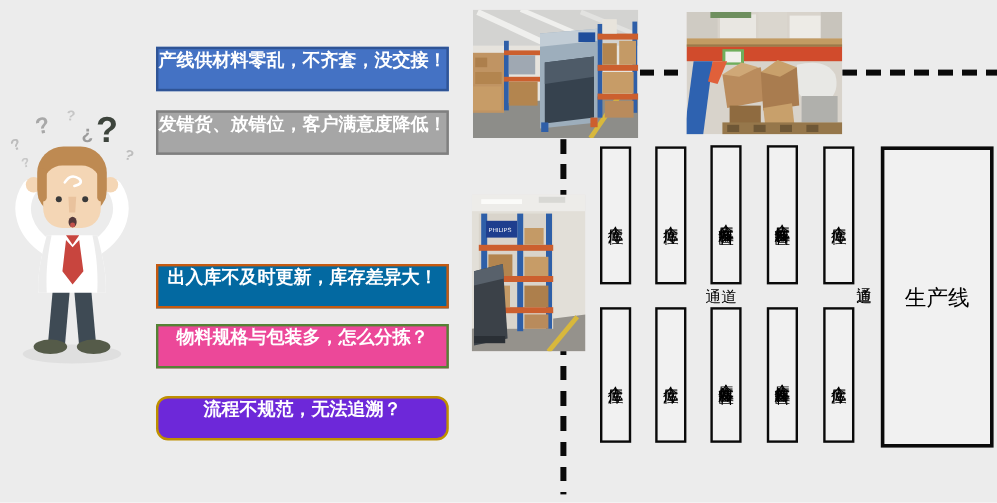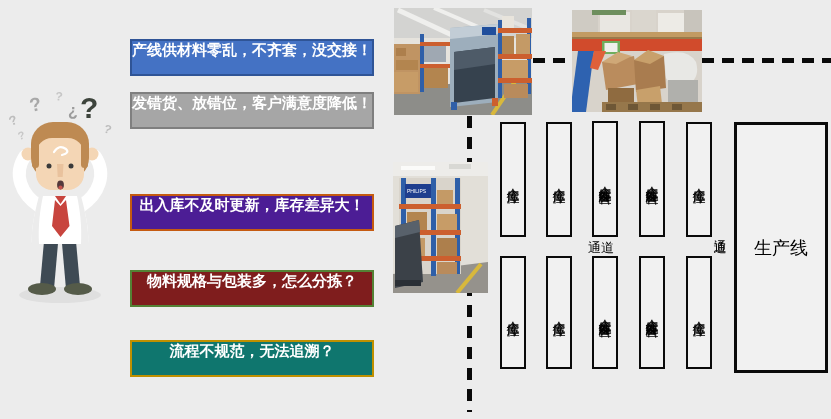--- a/index.html
+++ b/index.html
@@ -89,27 +89,27 @@
     <text x="98" y="50" font-size="12" font-weight="bold" fill="#BDBDBD" transform="rotate(18 98 50)">?</text>
     <text x="50" y="18" font-size="12" font-weight="bold" fill="#C6C6C6" transform="rotate(6 50 18)">?</text>
   </svg>
 
   <div class="banner" style="top: 39px; background: rgb(68, 114, 196); border-color: rgb(47, 84, 150);">
       <span>产线供材料零乱，不齐套，没交接！</span>
     </div>
   <div class="banner" style="top: 92px; background: rgb(166, 166, 166); border-color: rgb(127, 127, 127);">
       <span>发错货、放错位，客户满意度降低！</span>
     </div>
-  <div class="banner" style="top: 194px; background: #4c1d95; border-color: rgb(197, 90, 17);">
+  <div class="banner" style="top: 220px; background: #0369a1; border-color: rgb(197, 90, 17);">
       <span>出入库不及时更新，库存差异大！</span>
     </div>
-  <div class="banner" style="top: 270px; background: #7f1d1d; border-color: rgb(84, 130, 53);">
+  <div class="banner" style="top: 270px; background: #ec4899; border-color: rgb(84, 130, 53);">
       <span>物料规格与包装多，怎么分拣？</span>
     </div>
-  <div class="banner" style="top: 340px; background: #0f766e; border-color: rgb(191, 144, 0);">
+  <div class="banner" style="top: 330px; background: #6d28d9; border-color: rgb(191, 144, 0); border-radius: 10px;">
       <span>流程不规范，无法追溯？</span>
     </div>
 
   <div class="dash-h" style="left:533px; top:58px;  width:39px"></div>
   <div class="dash-h" style="left:702px; top:58px;  width:129px"></div>
   <div class="dash-v" style="left:467px; top:116px; height:296px"></div>
 
   <div class="photo" style="left:394px; top:8px; width:138px; height:107px">
     <svg width="138" height="107" viewBox="0 0 138 107">
       <rect width="138" height="107" fill="#E6E3DD"></rect>

